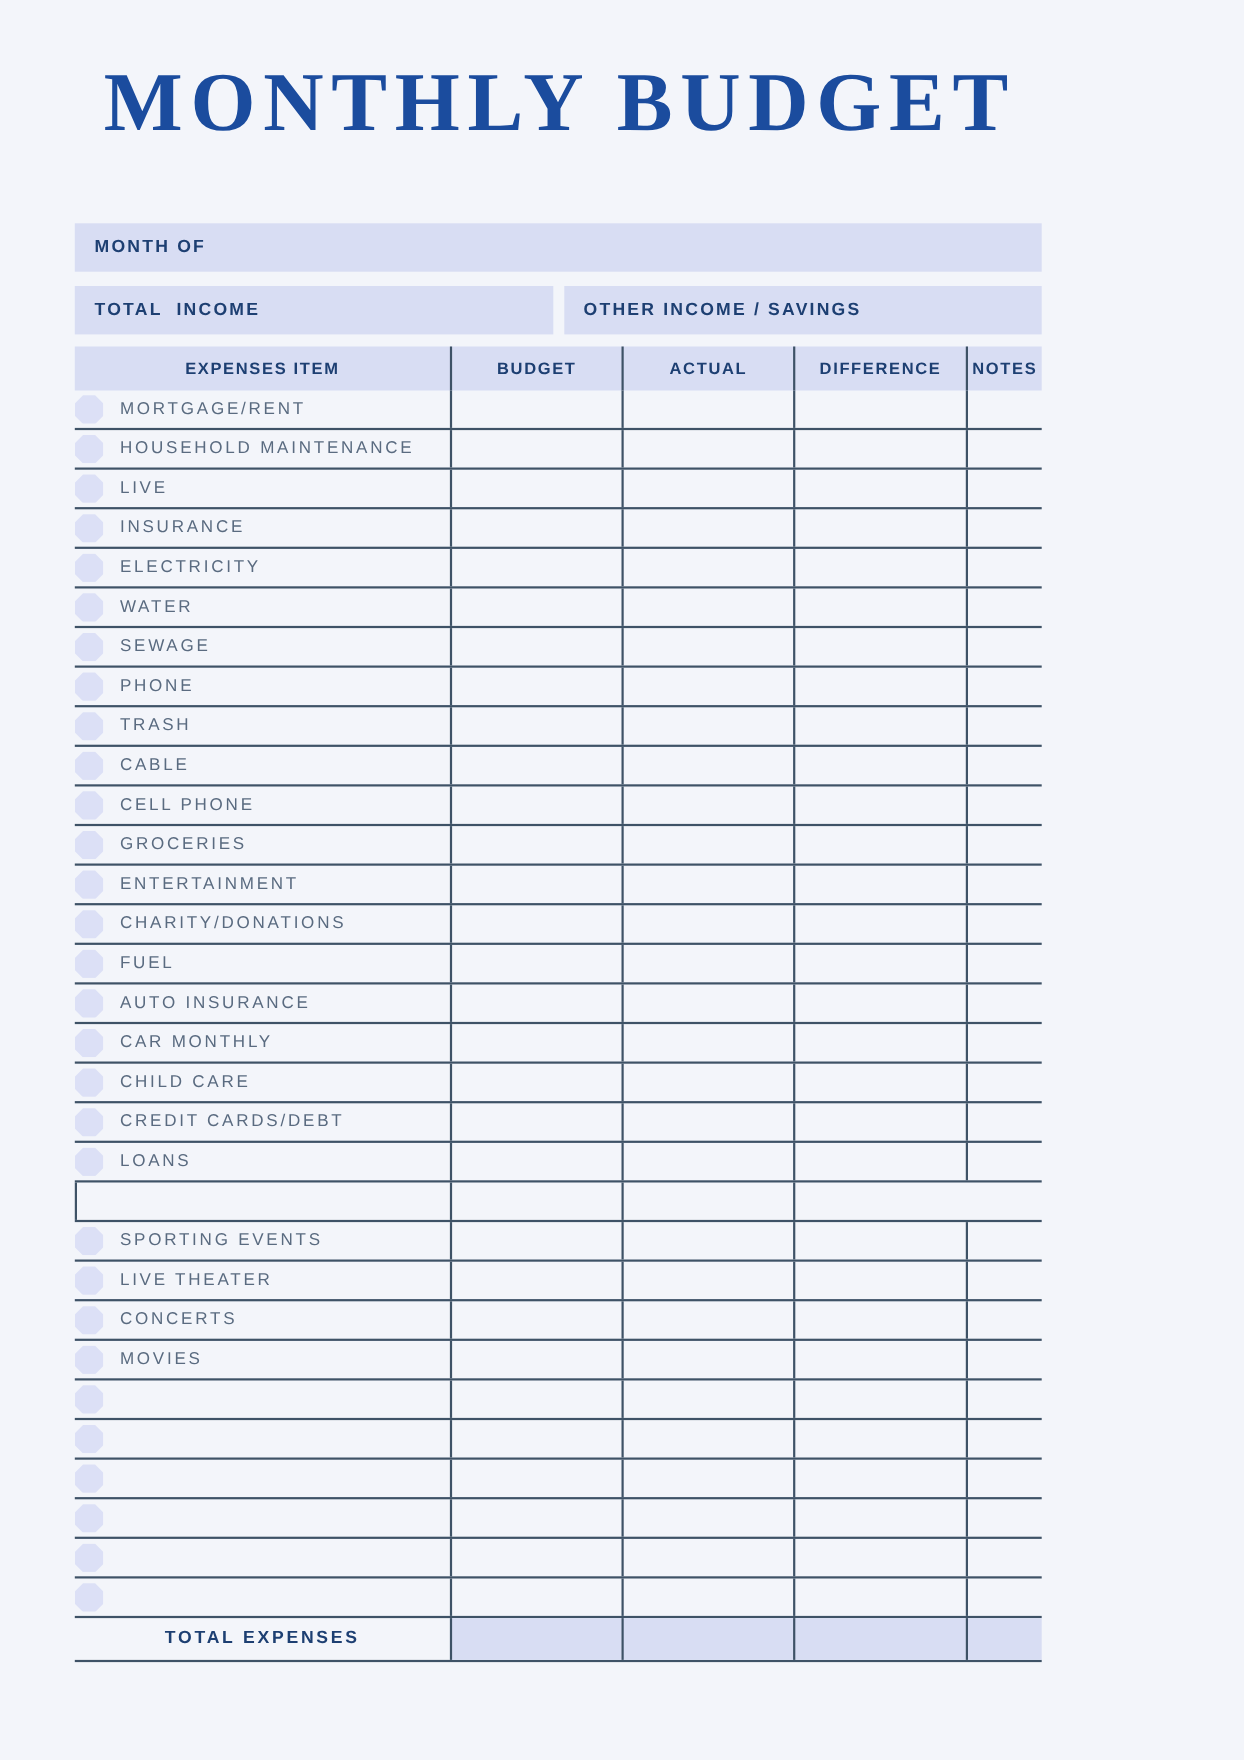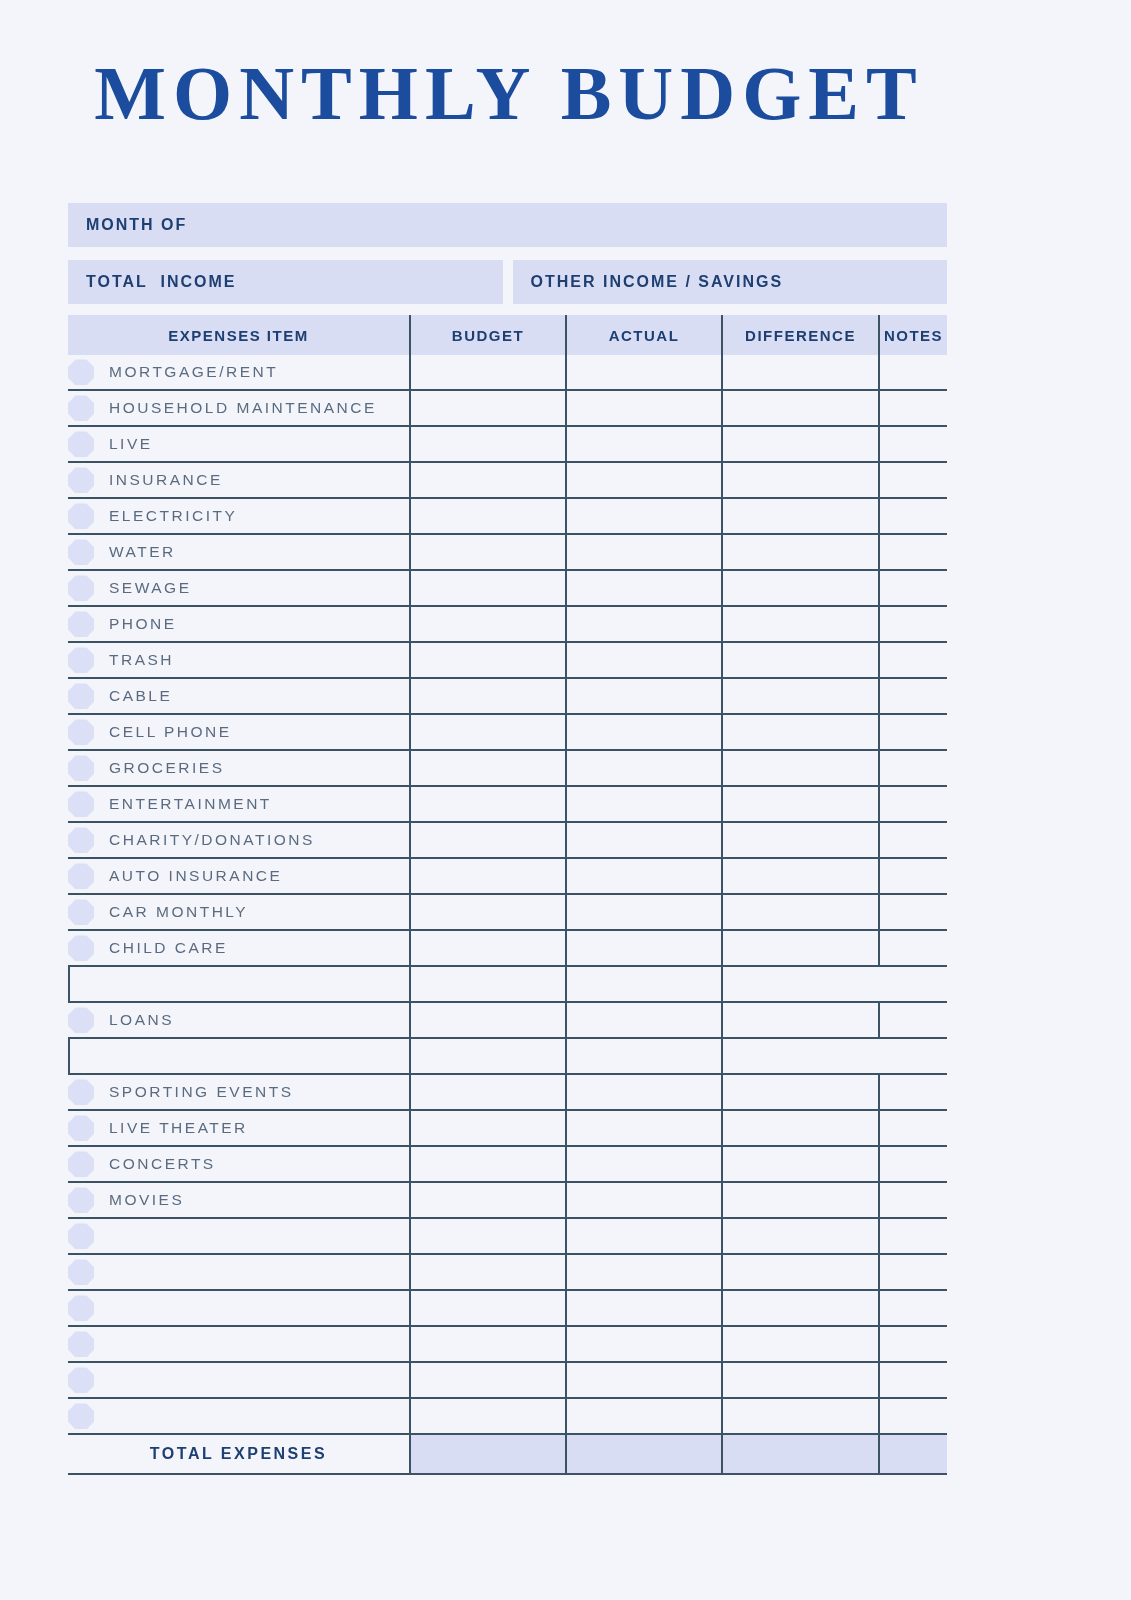--- a/index.html
+++ b/index.html
@@ -233,20 +233,30 @@
     <div class="cell">
       <span class="bullet"></span>
       <span class="item-label">CHARITY/DONATIONS</span>
     </div>
     <div class="cell vline"></div>
     <div class="cell vline"></div>
     <div class="cell vline"></div>
     <div class="cell vline"></div>
   </div>
 
+  <div class="grid-row row">
+    <div class="cell">
+      <span class="bullet"></span>
+      <span class="item-label">FUEL</span>
+    </div>
+    <div class="cell vline"></div>
+    <div class="cell vline"></div>
+    <div class="cell vline"></div>
+    <div class="cell vline"></div>
+  </div>
 
   <div class="grid-row row">
     <div class="cell">
       <span class="bullet"></span>
       <span class="item-label">AUTO INSURANCE</span>
     </div>
     <div class="cell vline"></div>
     <div class="cell vline"></div>
     <div class="cell vline"></div>
     <div class="cell vline"></div>
@@ -268,20 +278,24 @@
       <span class="bullet"></span>
       <span class="item-label">CHILD CARE</span>
     </div>
     <div class="cell vline"></div>
     <div class="cell vline"></div>
     <div class="cell vline"></div>
     <div class="cell vline"></div>
   </div>
 
   <div class="grid-row row">
+    <div class="cell">
+      <span class="bullet"></span>
+      <span class="item-label">CREDIT CARDS/DEBT</span>
+    </div>
     <div class="cell vline"></div>
     <div class="cell vline"></div>
     <div class="cell vline"></div>
     <div class="cell vline"></div>
   </div>
 
   <div class="grid-row row">
     <div class="cell">
       <span class="bullet"></span>
       <span class="item-label">LOANS</span>

